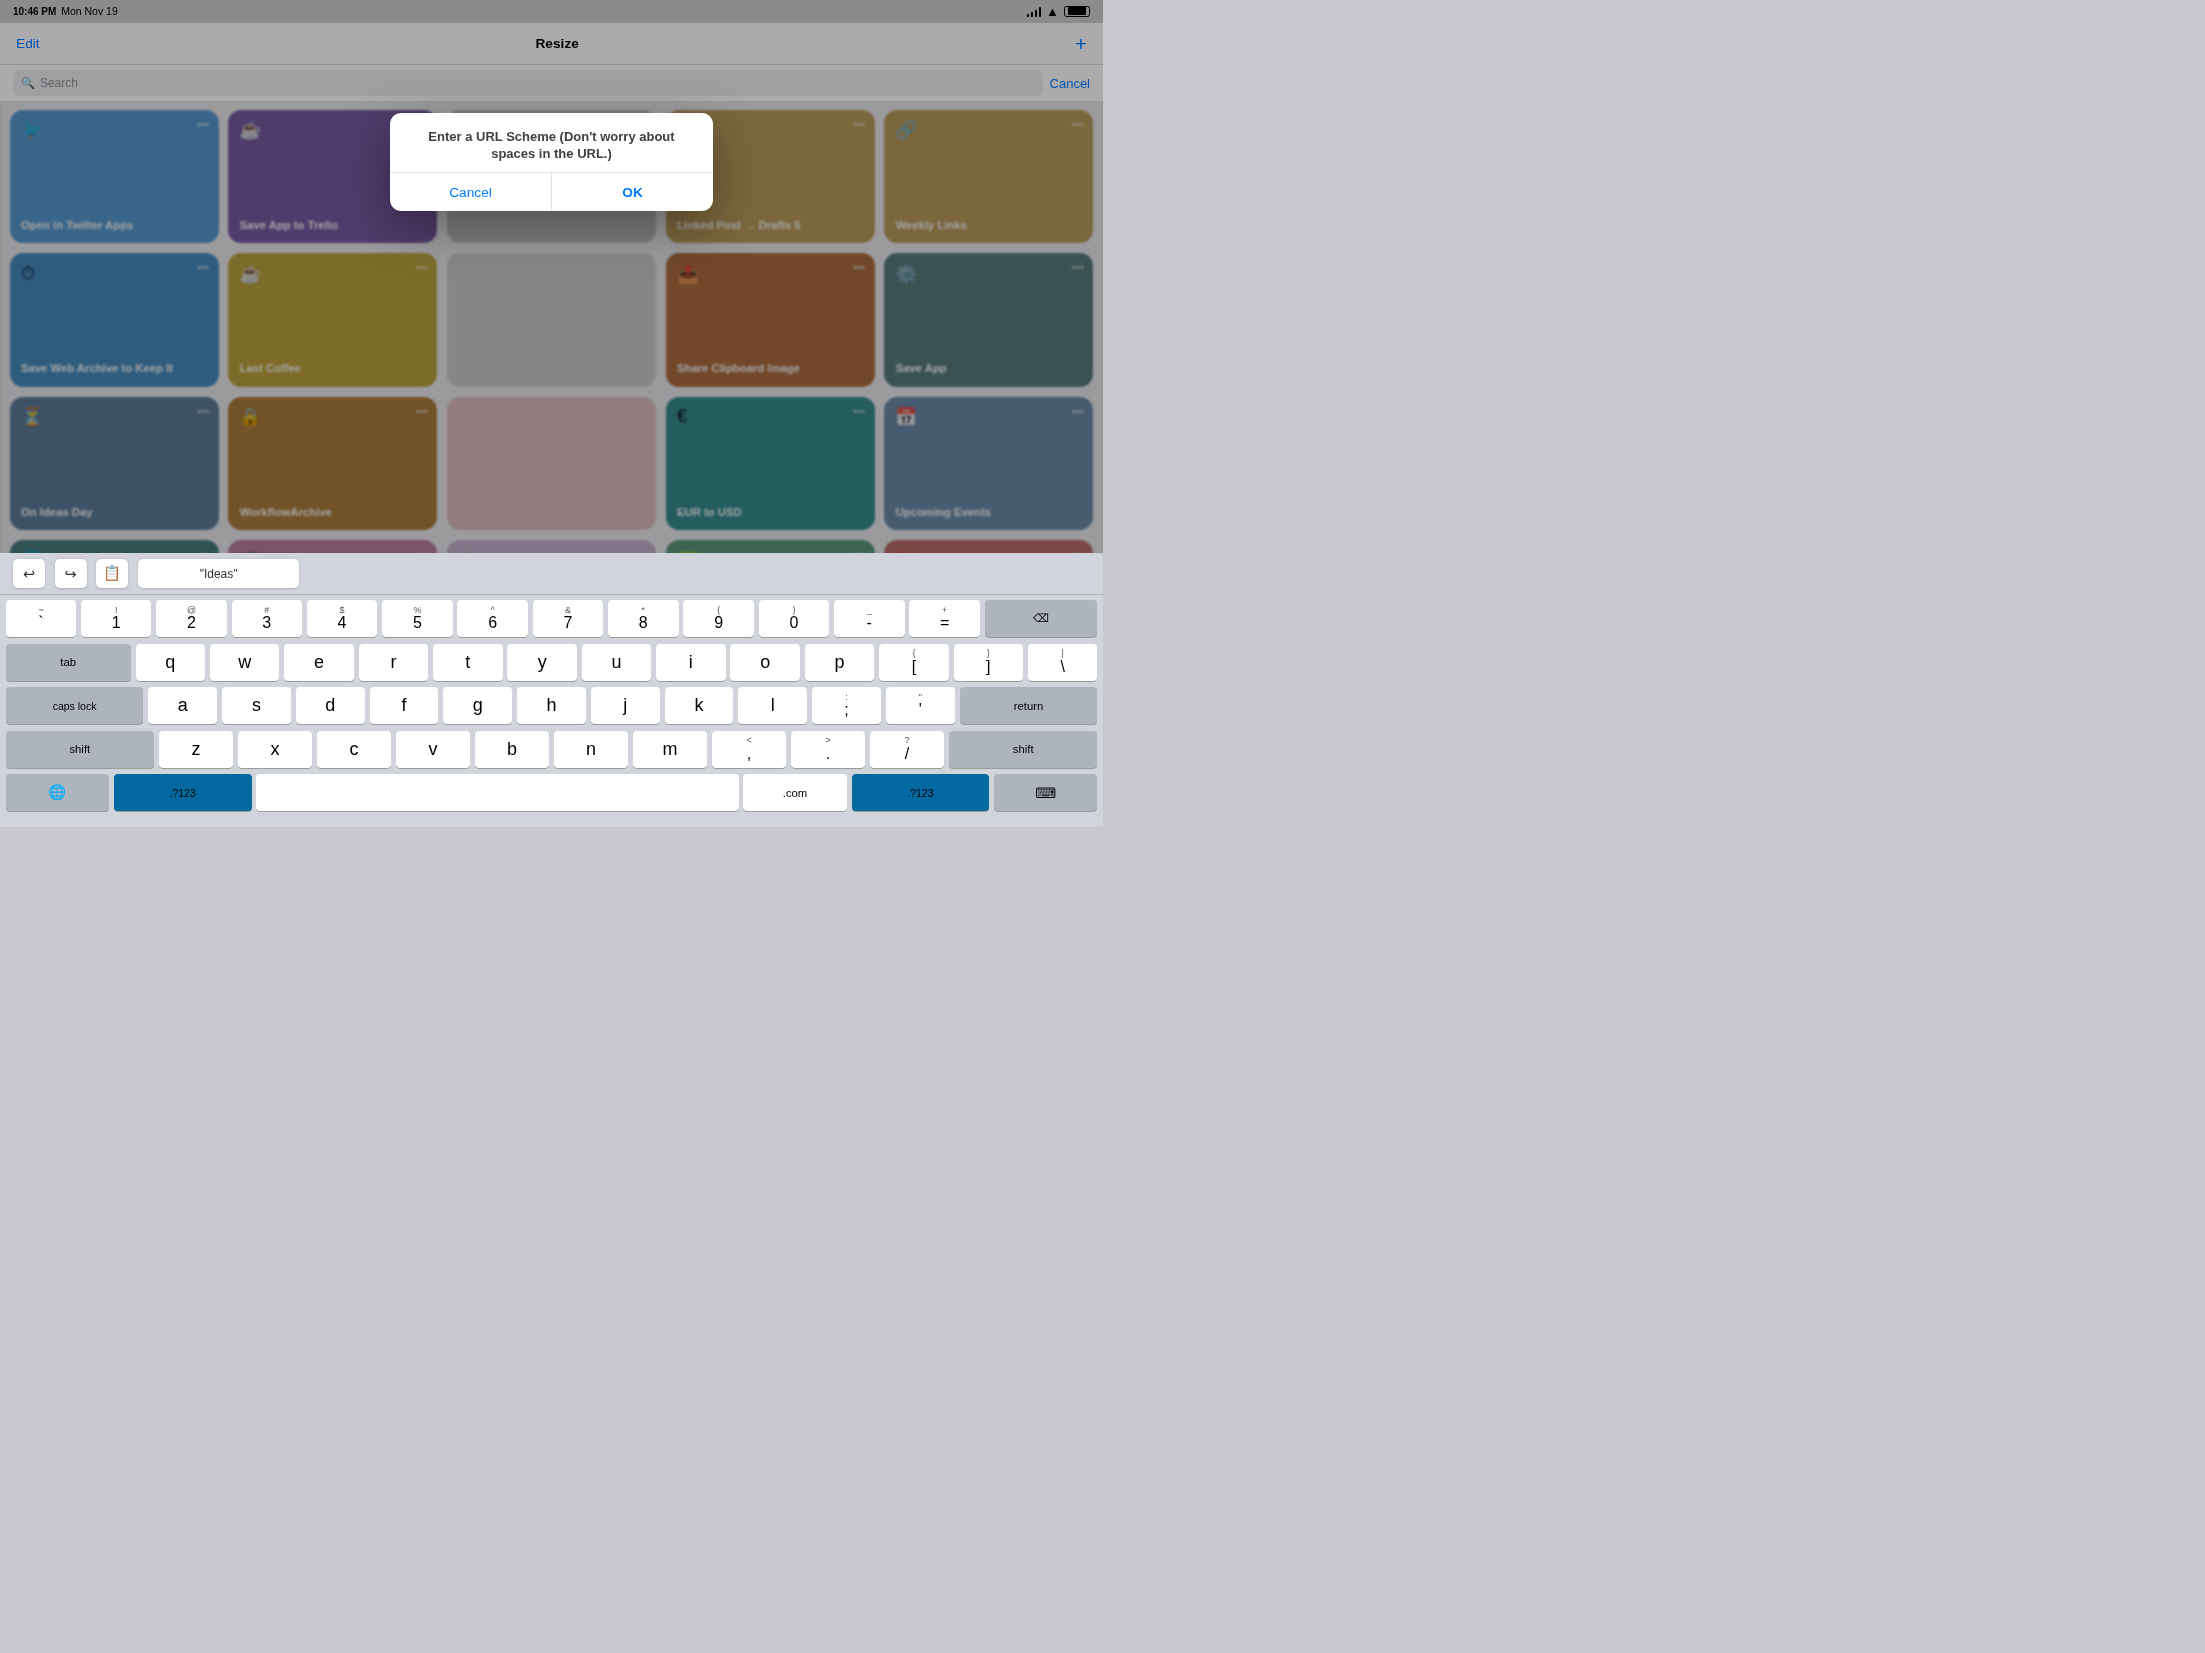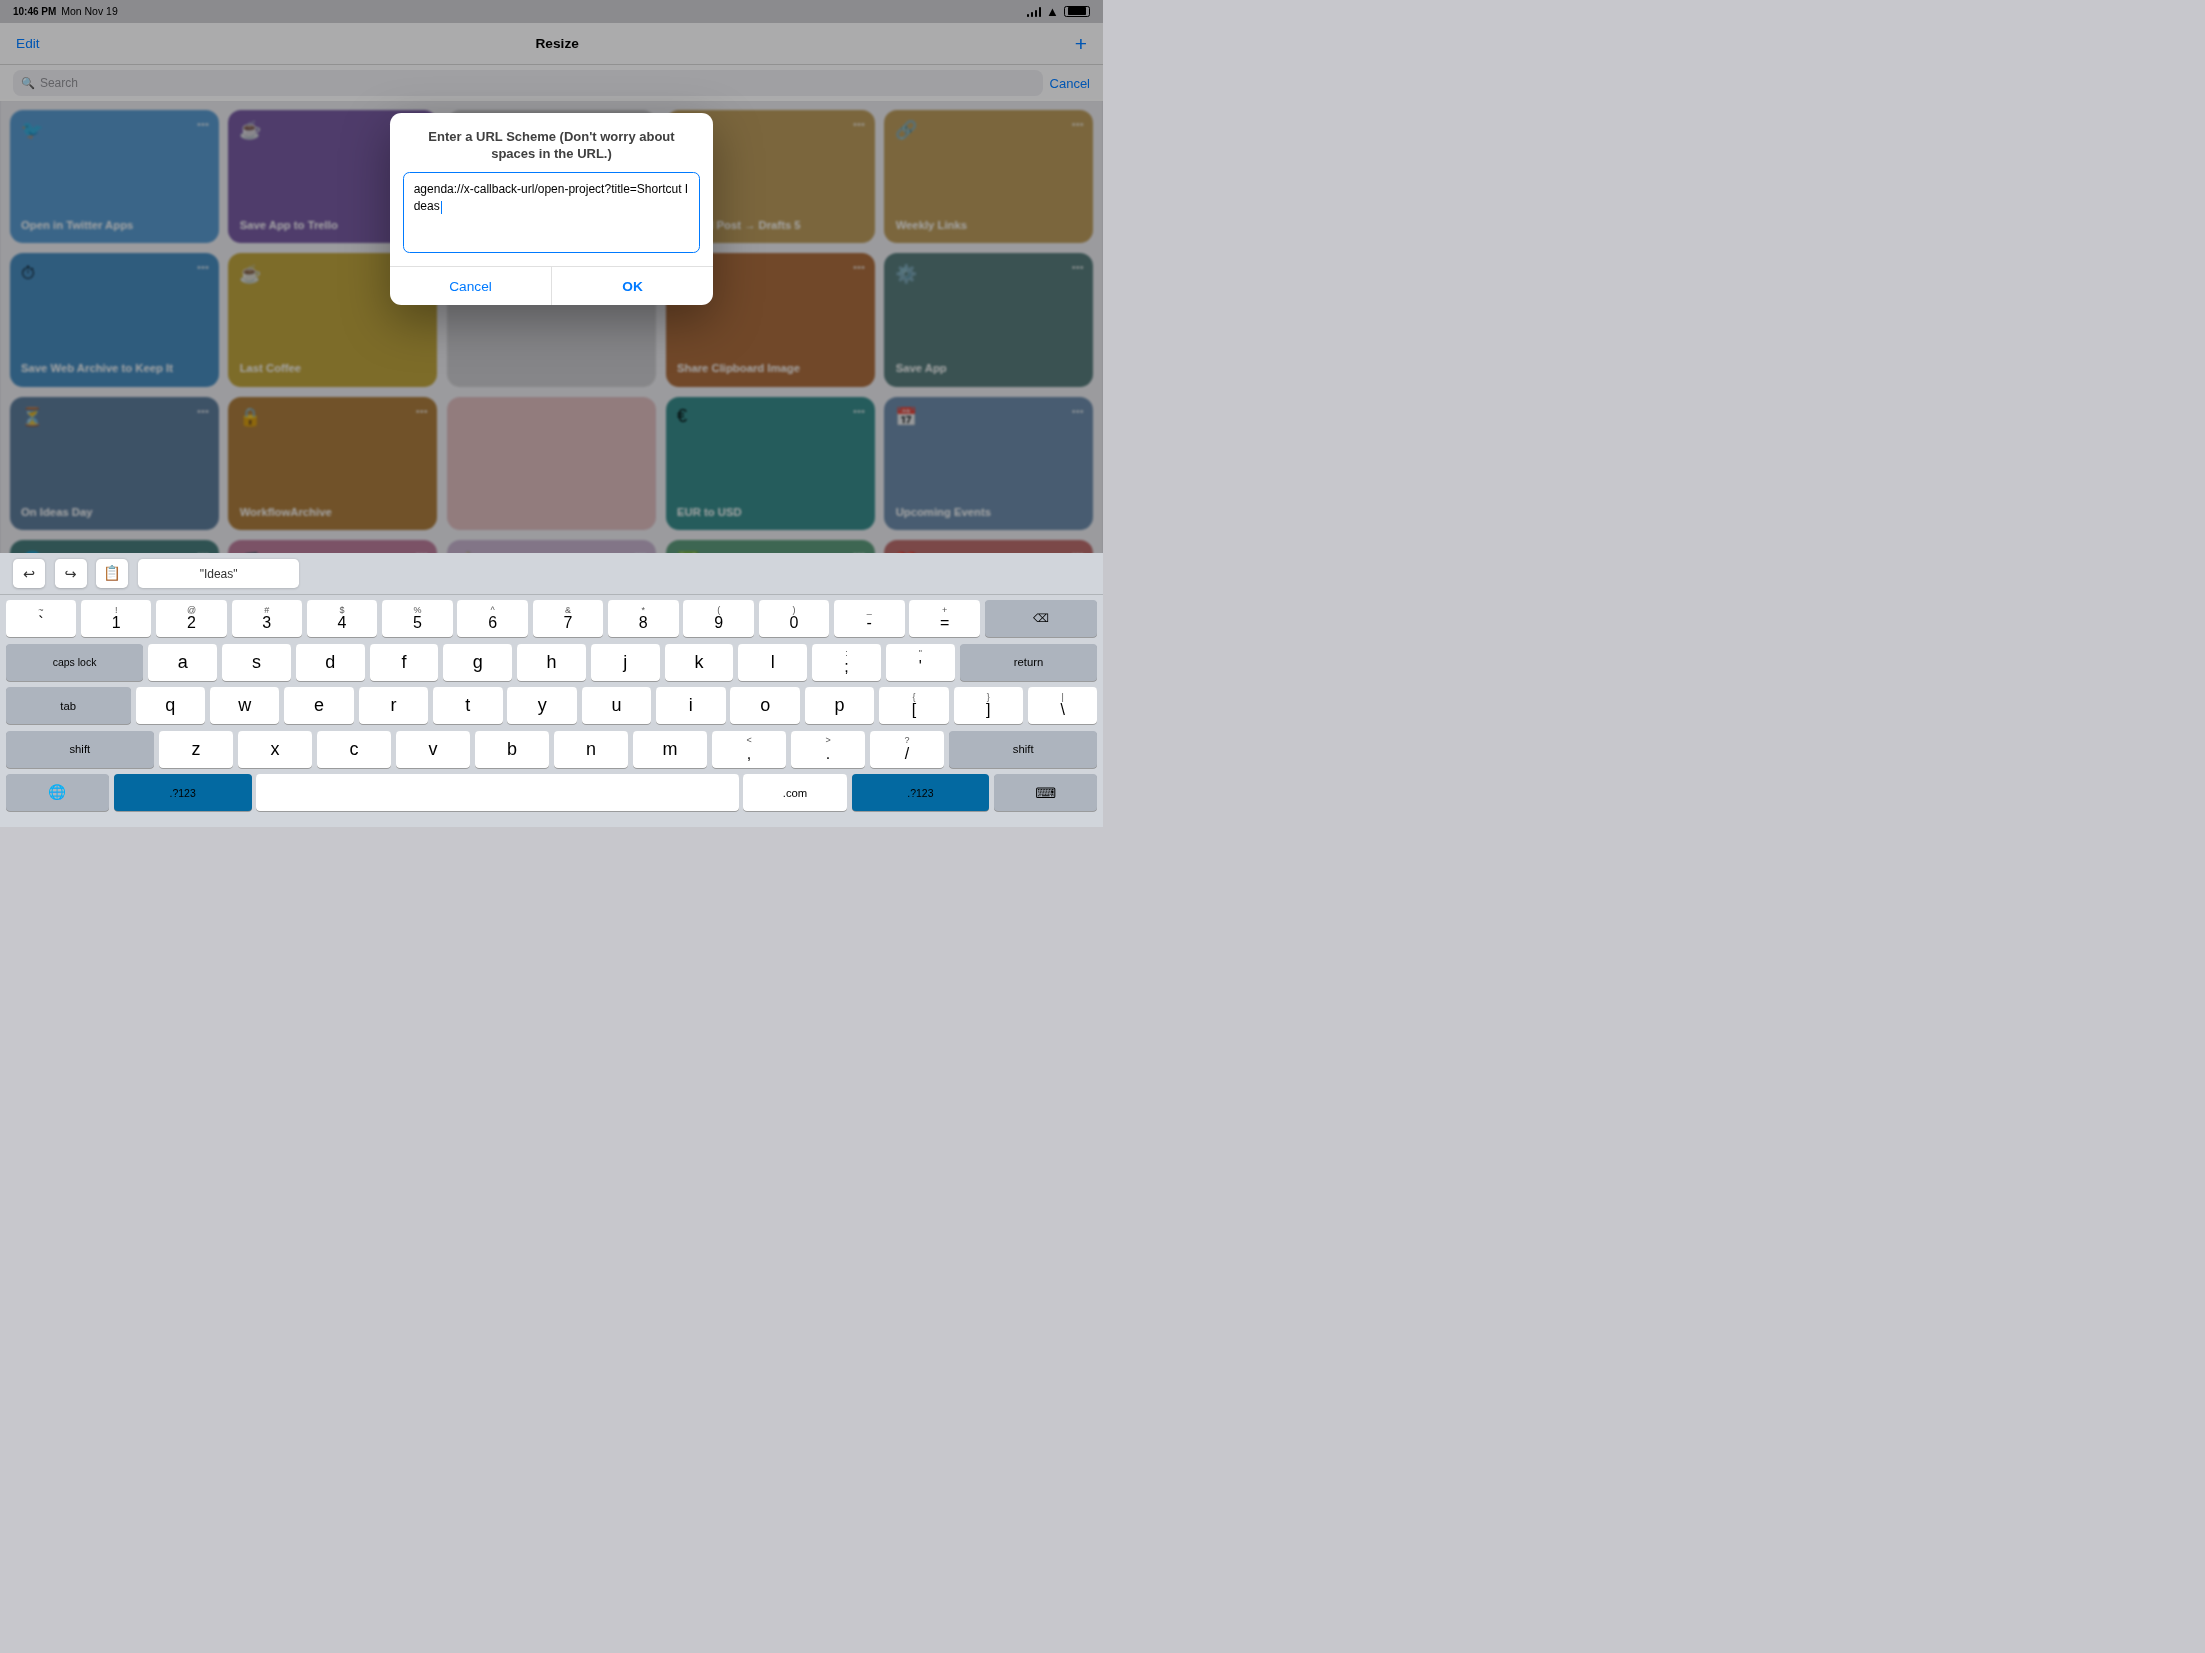--- a/index.html
+++ b/index.html
@@ -569,23 +569,20 @@
   <div class="shortcut-card card-23"></div>
   <div class="shortcut-card card-24"></div>
   <div class="shortcut-card card-25"></div>
 </div>
 
 <div class="modal-overlay">
   <div class="modal-dialog">
     <div class="modal-header">
       <span class="modal-title">Enter a URL Scheme (Don't worry about spaces in the URL.)</span>
     </div>
-    <div class="modal-input-area">
-      <span class="modal-input-text">agenda://x-callback-url/open-project?title=Shortcut Ideas<span class="cursor"></span></span>
-    </div>
     <div class="modal-buttons">
       <div class="modal-btn modal-btn-cancel">Cancel</div>
       <div class="modal-btn modal-btn-ok">OK</div>
     </div>
   </div>
 </div>
 
 <div class="keyboard-area">
 
   <div class="keyboard-toolbar">
@@ -660,20 +657,68 @@
       <div class="key key-symbol-row">
         <span class="key-top">+</span>
         <span class="key-main">=</span>
       </div>
       <div class="key key-special key-delete">
         <span>⌫</span>
       </div>
     </div>
 
     <div class="key-row">
+      <div class="key key-special key-wide">
+        <span style="font-size:11.3px;">tab</span>
+      </div>
+      <div class="key">
+          <span>q</span>
+        </div>
+      <div class="key">
+          <span>w</span>
+        </div>
+      <div class="key">
+          <span>e</span>
+        </div>
+      <div class="key">
+          <span>r</span>
+        </div>
+      <div class="key">
+          <span>t</span>
+        </div>
+      <div class="key">
+          <span>y</span>
+        </div>
+      <div class="key">
+          <span>u</span>
+        </div>
+      <div class="key">
+          <span>i</span>
+        </div>
+      <div class="key">
+          <span>o</span>
+        </div>
+      <div class="key">
+          <span>p</span>
+        </div>
+      <div class="key key-symbol-row">
+        <span class="key-top">{</span>
+        <span class="key-main">[</span>
+      </div>
+      <div class="key key-symbol-row">
+        <span class="key-top">}</span>
+        <span class="key-main">]</span>
+      </div>
+      <div class="key key-symbol-row">
+        <span class="key-top">|</span>
+        <span class="key-main">\</span>
+      </div>
+    </div>
+
+    <div class="key-row">
       <div class="key key-special" style="flex:2;">
         <span style="font-size:10.5px;">caps lock</span>
       </div>
       <div class="key">
           <span>a</span>
         </div>
       <div class="key">
           <span>s</span>
         </div>
       <div class="key">
@@ -700,68 +745,20 @@
       <div class="key key-symbol-row">
         <span class="key-top">:</span>
         <span class="key-main">;</span>
       </div>
       <div class="key key-symbol-row">
         <span class="key-top">"</span>
         <span class="key-main">'</span>
       </div>
       <div class="key key-special key-return">
         <span>return</span>
-      </div>
-    </div>
-
-    <div class="key-row">
-      <div class="key key-special key-wide">
-        <span style="font-size:11.3px;">tab</span>
-      </div>
-      <div class="key">
-          <span>q</span>
-        </div>
-      <div class="key">
-          <span>w</span>
-        </div>
-      <div class="key">
-          <span>e</span>
-        </div>
-      <div class="key">
-          <span>r</span>
-        </div>
-      <div class="key">
-          <span>t</span>
-        </div>
-      <div class="key">
-          <span>y</span>
-        </div>
-      <div class="key">
-          <span>u</span>
-        </div>
-      <div class="key">
-          <span>i</span>
-        </div>
-      <div class="key">
-          <span>o</span>
-        </div>
-      <div class="key">
-          <span>p</span>
-        </div>
-      <div class="key key-symbol-row">
-        <span class="key-top">{</span>
-        <span class="key-main">[</span>
-      </div>
-      <div class="key key-symbol-row">
-        <span class="key-top">}</span>
-        <span class="key-main">]</span>
-      </div>
-      <div class="key key-symbol-row">
-        <span class="key-top">|</span>
-        <span class="key-main">\</span>
       </div>
     </div>
 
     <div class="key-row">
       <div class="key key-special key-shift-left">
         <span>shift</span>
       </div>
       <div class="key">
           <span>z</span>
         </div>

